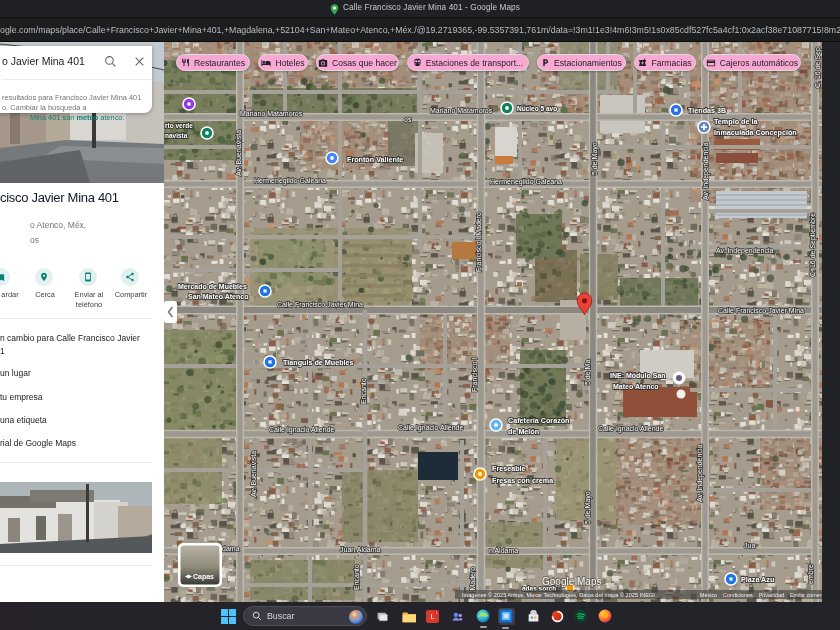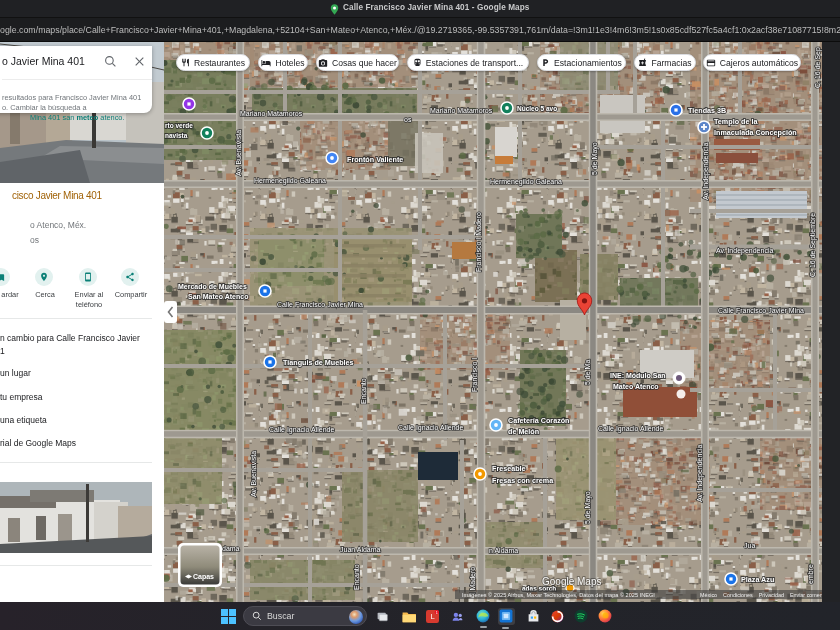--- a/index.html
+++ b/index.html
@@ -1,34 +1,34 @@
 <!DOCTYPE html>
 <html><head><meta charset="utf-8"><style>
 * { margin:0; padding:0; box-sizing:border-box; }
 html,body { width:840px; height:630px; overflow:hidden; font-family:"Liberation Sans",sans-serif; background:#aaa192; }
 #titlebar { position:absolute; left:0; top:0; width:840px; height:17px; background:#202124; z-index:9; }
 #titlebar .fav { position:absolute; left:330px; top:3.5px; }
-#titlebar .t { position:absolute; left:343px; top:3px; font-size:8.2px; color:#c9cacb; letter-spacing:0.1px;font-weight:bold; }
+#titlebar .t { position:absolute; left:343px; top:3px; font-size:8.2px; color:#c9cacb; letter-spacing:0.1px; }
 #urlband { position:absolute; left:0; top:17px; width:840px; height:25px; background:#1c1d1f; border-top:1px solid #111; border-bottom:1px solid #0c0c0c; z-index:9; }
 #url { position:absolute; left:0px; top:7px; width:840px; font-size:8.8px; color:#bdbdbd; white-space:nowrap; overflow:hidden; }
 #sidebar { position:absolute; left:0; top:42px; width:164px; height:560px; background:#fff; overflow:hidden; z-index:5; }
 #searchcard { position:absolute; left:-10px; top:4px; width:162px; height:67px; background:#fff; border-radius:0 0 8px 8px; box-shadow:0 1px 4px rgba(0,0,0,0.3); }
 #searchrow { position:relative; height:30px; }
 #stext { position:absolute; left:12px; top:9px; font-size:10.5px; color:#202124; }
 .sic { position:absolute; top:9px; }
 #noresult { position:absolute; left:12px; top:33px; font-size:7.4px; line-height:10px; color:#70757a; padding-top:13px; width:150px; border-top:1px solid #ececec; }
 #noresult .teal { color:#0c7d74;margin-left:28px; }
-#ptitle { position:absolute; left:0px; top:148px; font-size:10px; letter-spacing:-0.3px; color:#a16207;padding-left:12px; }
+#ptitle { position:absolute; left:0px; top:148px; font-size:13px; letter-spacing:-0.3px; color:#0f172a; }
 .psub { position:absolute; left:0px; font-size:8.5px; color:#717579;padding-left:30px; }
 .abtn { position:absolute; top:226px; width:18px; height:18px; border-radius:50%; background:#e2f1ef; display:flex; align-items:center; justify-content:center; }
 .albl { position:absolute; top:248px; font-size:7.4px; line-height:10px; color:#3a3d40; text-align:center; }
 .divider { position:absolute; left:0; width:152px; height:1px; background:#e6e8e8; }
 .mitem { position:absolute; left:0px; font-size:8.5px; color:#202124; line-height:13px; }
 #chips { position:absolute; left:0; top:0; width:840px; height:0; z-index:6; }
-.chip { position:absolute; top:54px; height:17px; background:#ffffff; border:0.5px solid #dadce0; border-radius:9px; box-shadow:0 1px 2px rgba(0,0,0,0.25); display:flex; align-items:center; justify-content:center; gap:4px; font-size:8.6px; color:#202124; }
+.chip { position:absolute; top:54px; height:17px; background:#f9a8d4; border:0.5px solid #dadce0; border-radius:9px; box-shadow:0 1px 2px rgba(0,0,0,0.25); display:flex; align-items:center; justify-content:center; gap:4px; font-size:8.6px; color:#202124; }
 #rband { position:absolute; left:822px; top:0; width:18px; height:602px; background:#222326; z-index:8; }
 #rband:before { content:''; position:absolute; left:4px; top:3px; width:10px; height:3px; background:#555; }
 #taskbar { position:absolute; left:0; top:602px; width:840px; height:28px; background:linear-gradient(90deg,#27222a 0%,#242329 30%,#22242a 100%); z-index:10; }
 #winlogo { position:absolute; left:221px; top:7px; }
 #searchpill { position:absolute; left:243px; top:4px; width:124px; height:20px; background:#3b3a42; border:1px solid #4e4d55; border-radius:10px; display:flex; align-items:center; padding-left:8px; gap:5px; }
 #searchpill span { font-size:8.8px; color:#d8d8d8; }
 #bingball { position:absolute; right:3px; top:2.5px; width:14px; height:14px; border-radius:50%; background:radial-gradient(circle at 38% 32%, #f3e3c2 0%, #de9a6a 22%, #6f9ce0 50%, #2f57b5 80%, #1d3c8f 100%); }
 .tico { position:absolute; top:7px; width:15px; height:15px; }
 .tico.active { background:rgba(255,255,255,0.12); border-radius:3px; padding:1px; top:6px; width:17px; height:17px; }
 .under { position:absolute; left:4px; bottom:-4px; width:7px; height:2px; border-radius:1px; background:#9aa0a6; }

